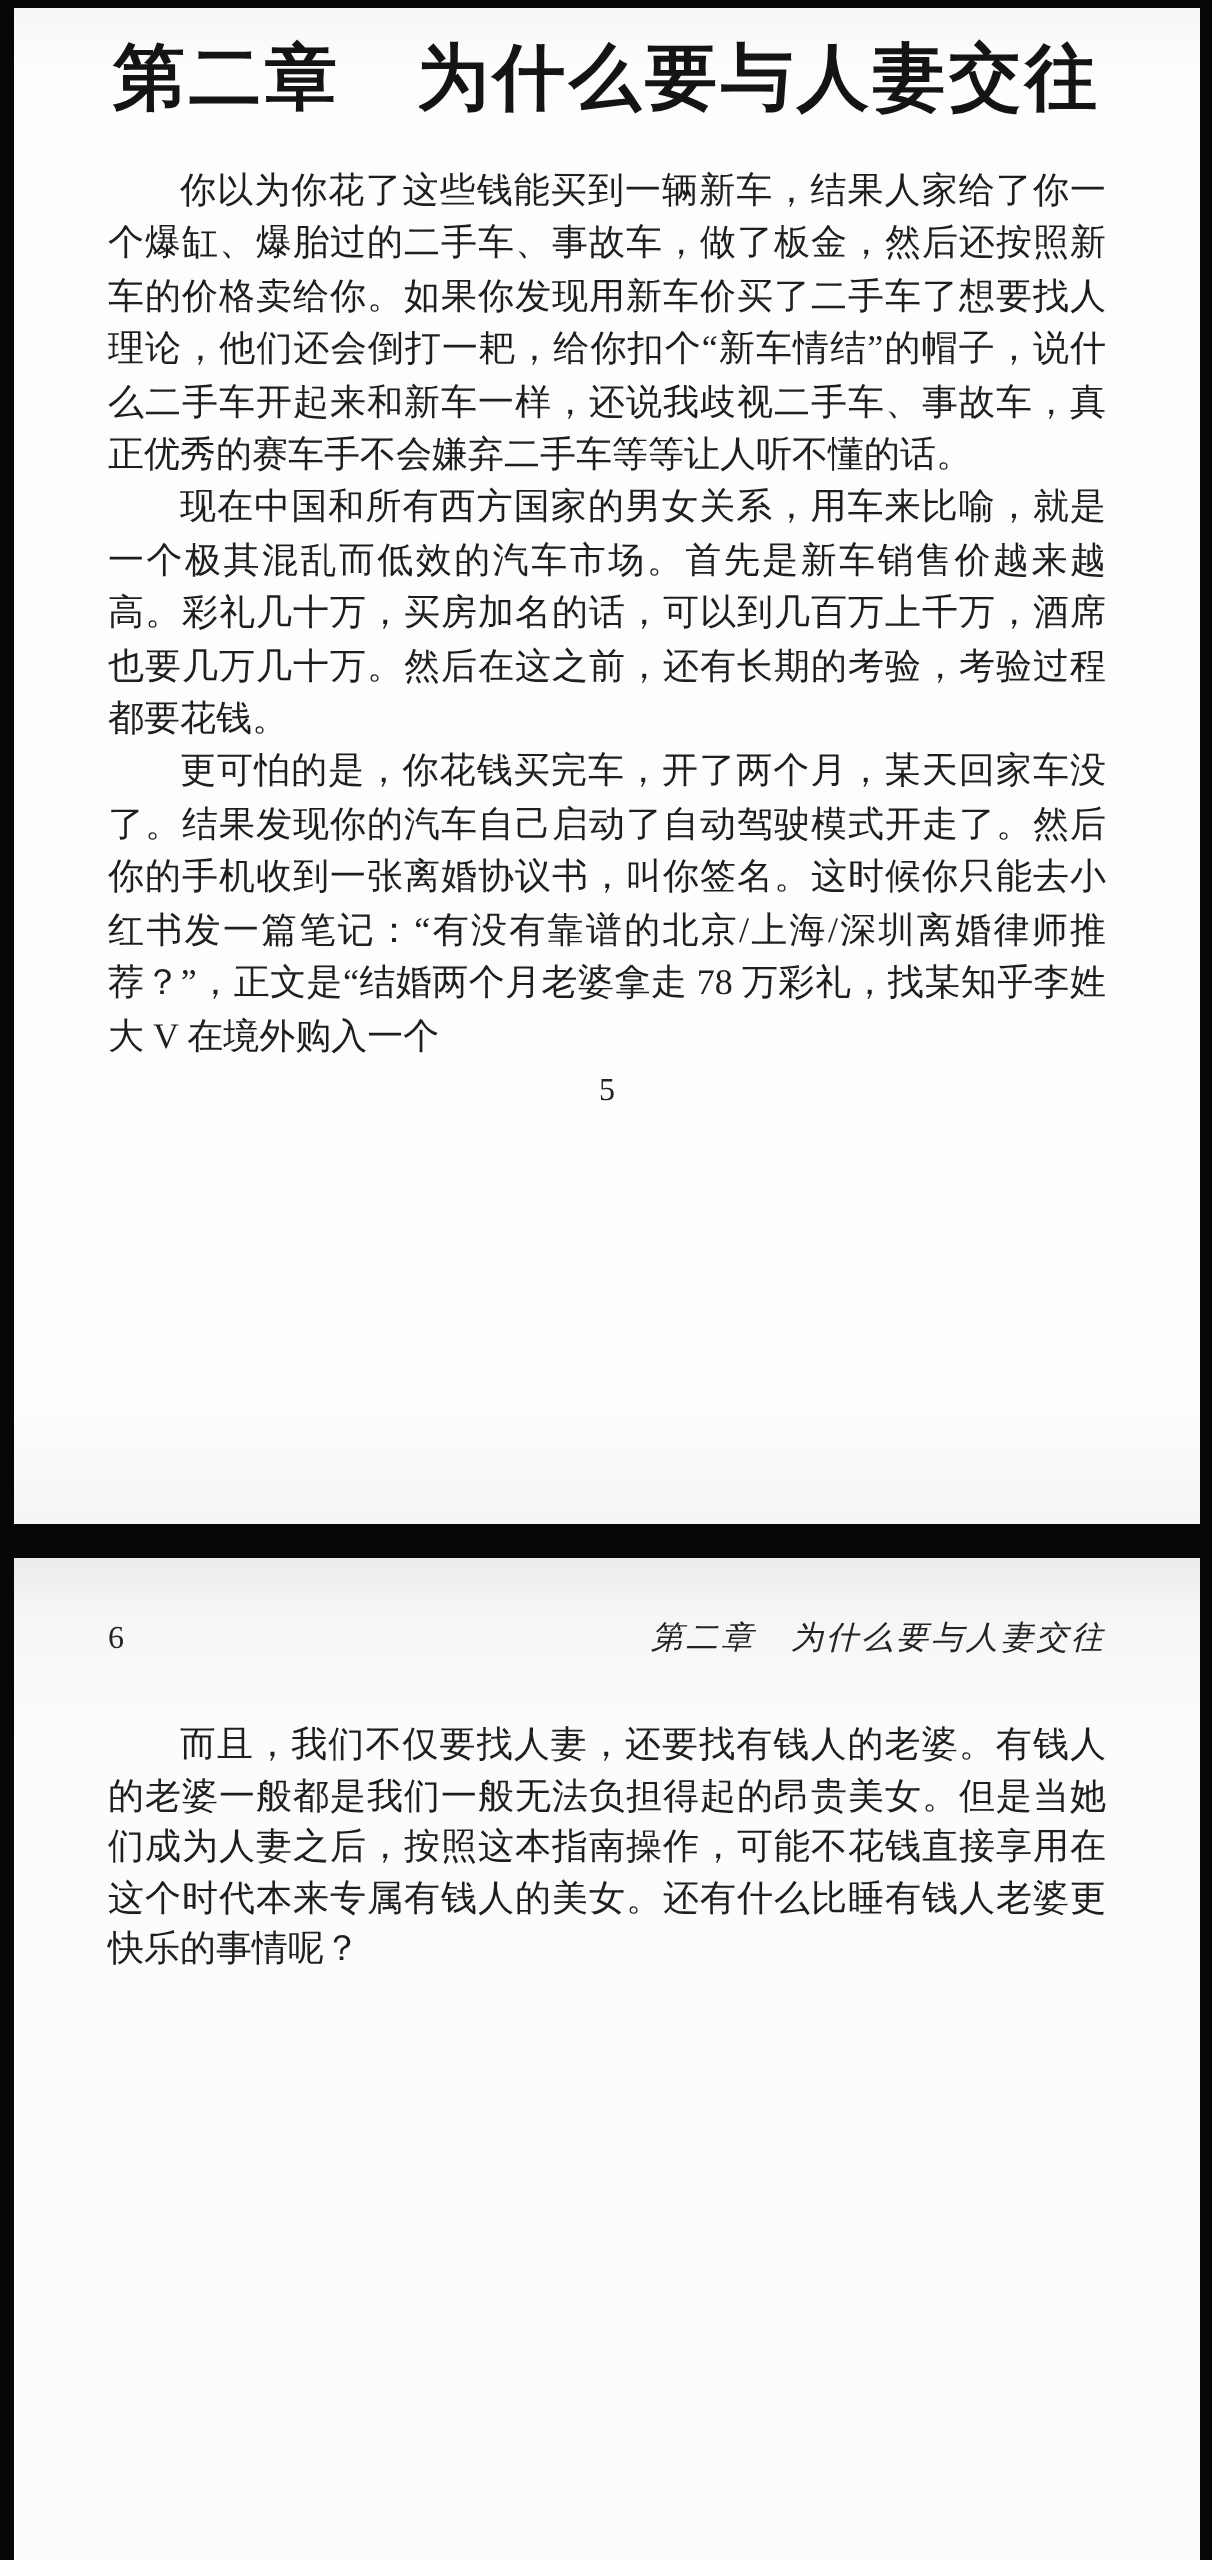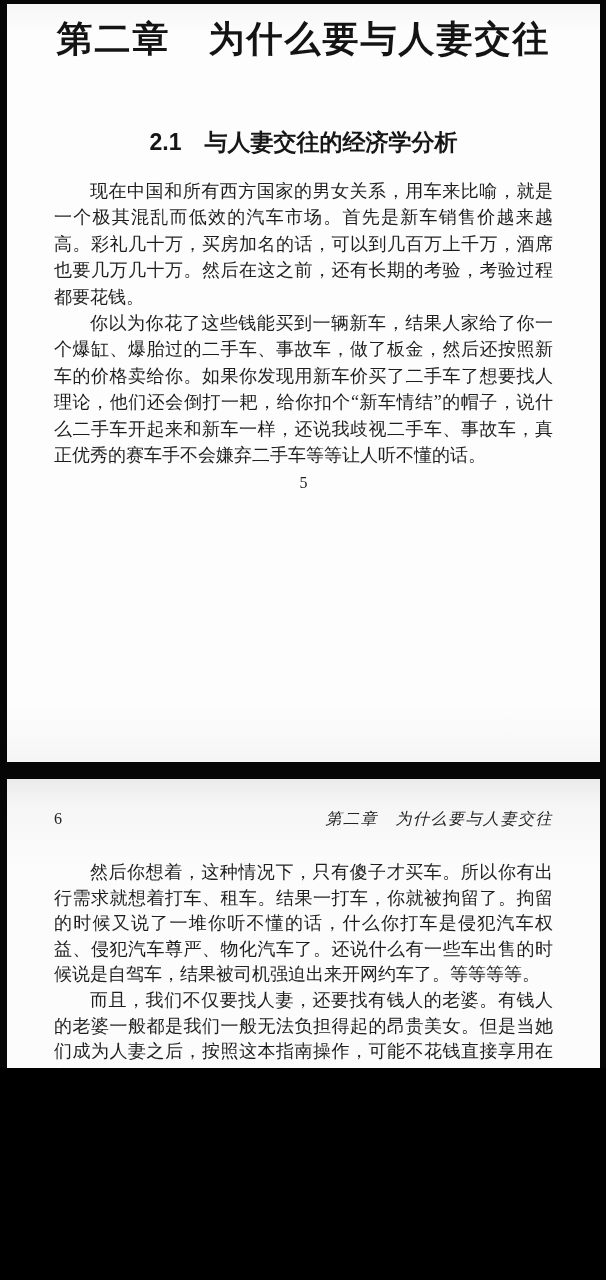--- a/index.html
+++ b/index.html
@@ -1,17 +1,17 @@
 <!DOCTYPE html>
 <html><head>
 <meta charset="utf-8">
 <style>
   html,body { margin:0; padding:0; background:#000; }
   .stage {
-    position:relative; width:606px; height:1068px;
+    position:relative; width:606px; height:1280px;
     background:#060606; overflow:hidden;
     font-family:"Liberation Serif","DejaVu Serif",serif;
   }
   .page {
     position:absolute; left:7px; width:593px;
     background:#fcfcfc; color:#1b1b1b;
     box-sizing:border-box;
   }
   .page5 {
     top:4px; height:758px;
@@ -56,33 +56,32 @@
     font-style:italic; letter-spacing:1.5px;
   }
 </style>
 </head>
 <body>
 
 <div class="stage">
 
   <div class="page page5">
     <h1 class="chapter-title">第二章　为什么要与人妻交往</h1>
-    <h2 class="section-heading">2.1　与人妻交往的经济学分析</h2>
     <div class="textblock">
+      <p>你以为你花了这些钱能买到一辆新车，结果人家给了你一个爆缸、爆胎过的二手车、事故车，做了板金，然后还按照新车的价格卖给你。如果你发现用新车价买了二手车了想要找人理论，他们还会倒打一耙，给你扣个“新车情结”的帽子，说什么二手车开起来和新车一样，还说我歧视二手车、事故车，真正优秀的赛车手不会嫌弃二手车等等让人听不懂的话。</p>
       <p>现在中国和所有西方国家的男女关系，用车来比喻，就是一个极其混乱而低效的汽车市场。首先是新车销售价越来越高。彩礼几十万，买房加名的话，可以到几百万上千万，酒席也要几万几十万。然后在这之前，还有长期的考验，考验过程都要花钱。</p>
-      <p>你以为你花了这些钱能买到一辆新车，结果人家给了你一个爆缸、爆胎过的二手车、事故车，做了板金，然后还按照新车的价格卖给你。如果你发现用新车价买了二手车了想要找人理论，他们还会倒打一耙，给你扣个“新车情结”的帽子，说什么二手车开起来和新车一样，还说我歧视二手车、事故车，真正优秀的赛车手不会嫌弃二手车等等让人听不懂的话。</p>
+      <p>更可怕的是，你花钱买完车，开了两个月，某天回家车没了。结果发现你的汽车自己启动了自动驾驶模式开走了。然后你的手机收到一张离婚协议书，叫你签名。这时候你只能去小红书发一篇笔记：“有没有靠谱的北京/上海/深圳离婚律师推荐？”，正文是“结婚两个月老婆拿走 78 万彩礼，找某知乎李姓大 V 在境外购入一个</p>
     </div>
     <div class="pagenum">5</div>
   </div>
 
   <div class="page page6">
     <div class="running-header">
       <span class="hnum">6</span>
       <span class="htitle">第二章　为什么要与人妻交往</span>
     </div>
     <div class="textblock">
-      <p>然后你想着，这种情况下，只有傻子才买车。所以你有出行需求就想着打车、租车。结果一打车，你就被拘留了。拘留的时候又说了一堆你听不懂的话，什么你打车是侵犯汽车权益、侵犯汽车尊严、物化汽车了。还说什么有一些车出售的时候说是自驾车，结果被司机强迫出来开网约车了。等等等等。</p>
       <p>而且，我们不仅要找人妻，还要找有钱人的老婆。有钱人的老婆一般都是我们一般无法负担得起的昂贵美女。但是当她们成为人妻之后，按照这本指南操作，可能不花钱直接享用在这个时代本来专属有钱人的美女。还有什么比睡有钱人老婆更快乐的事情呢？</p>
 
     </div>
   </div>
 
 </div>
 
 </body></html>

